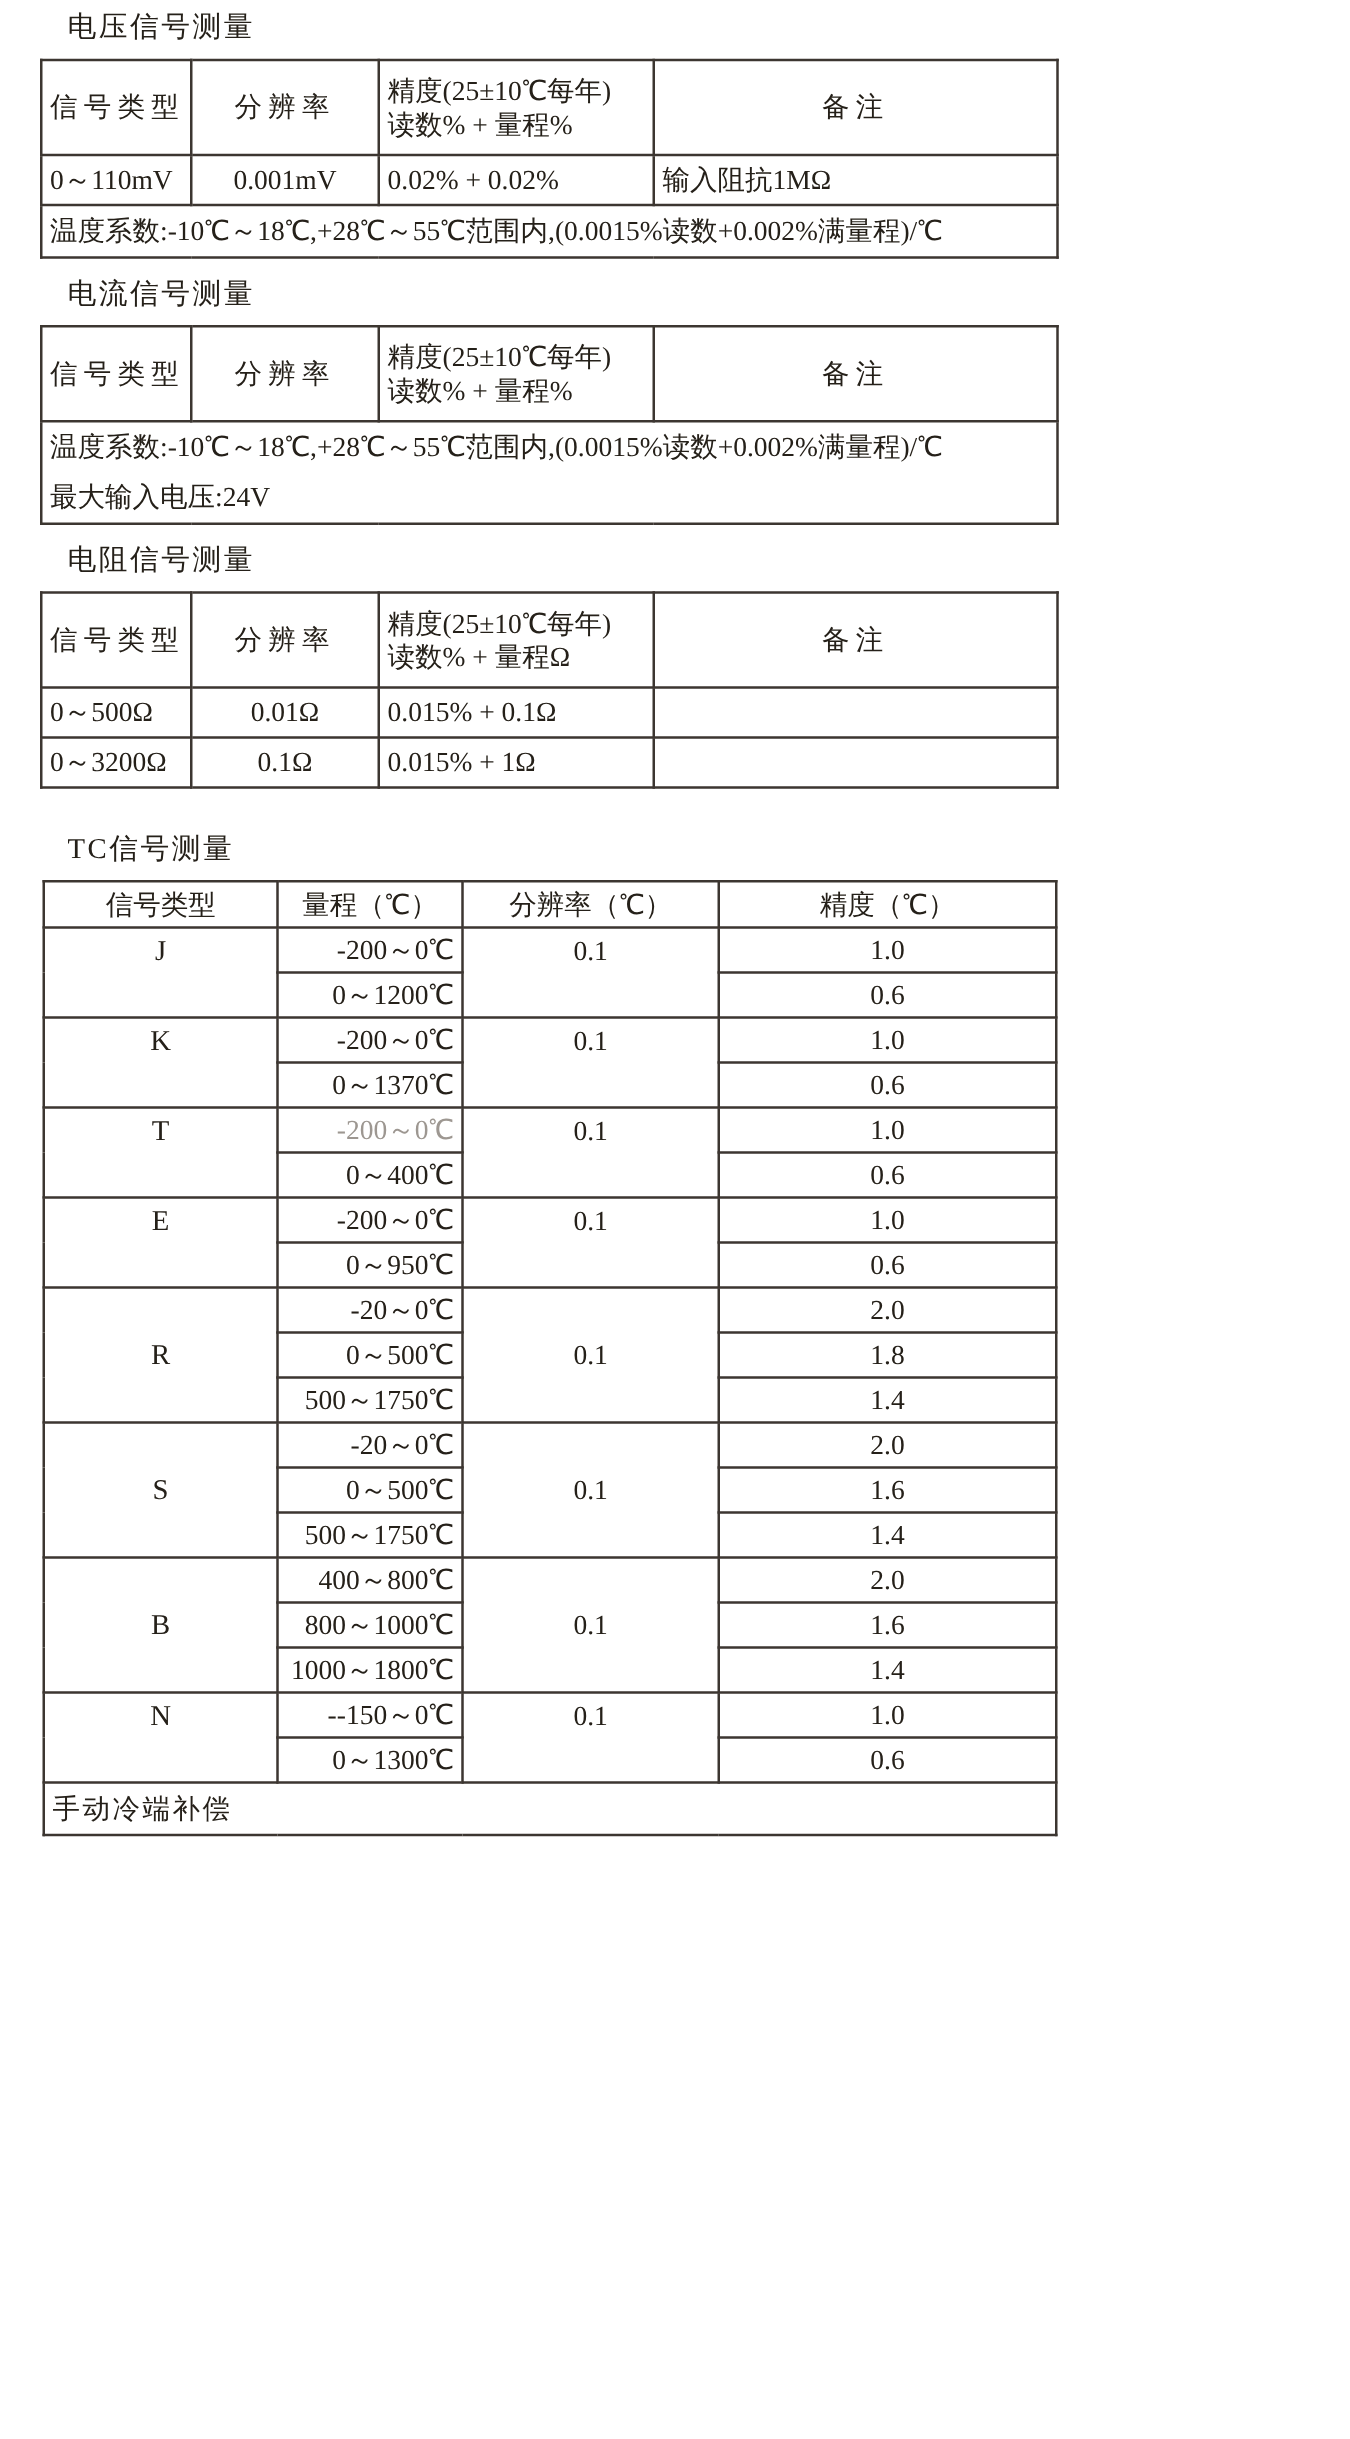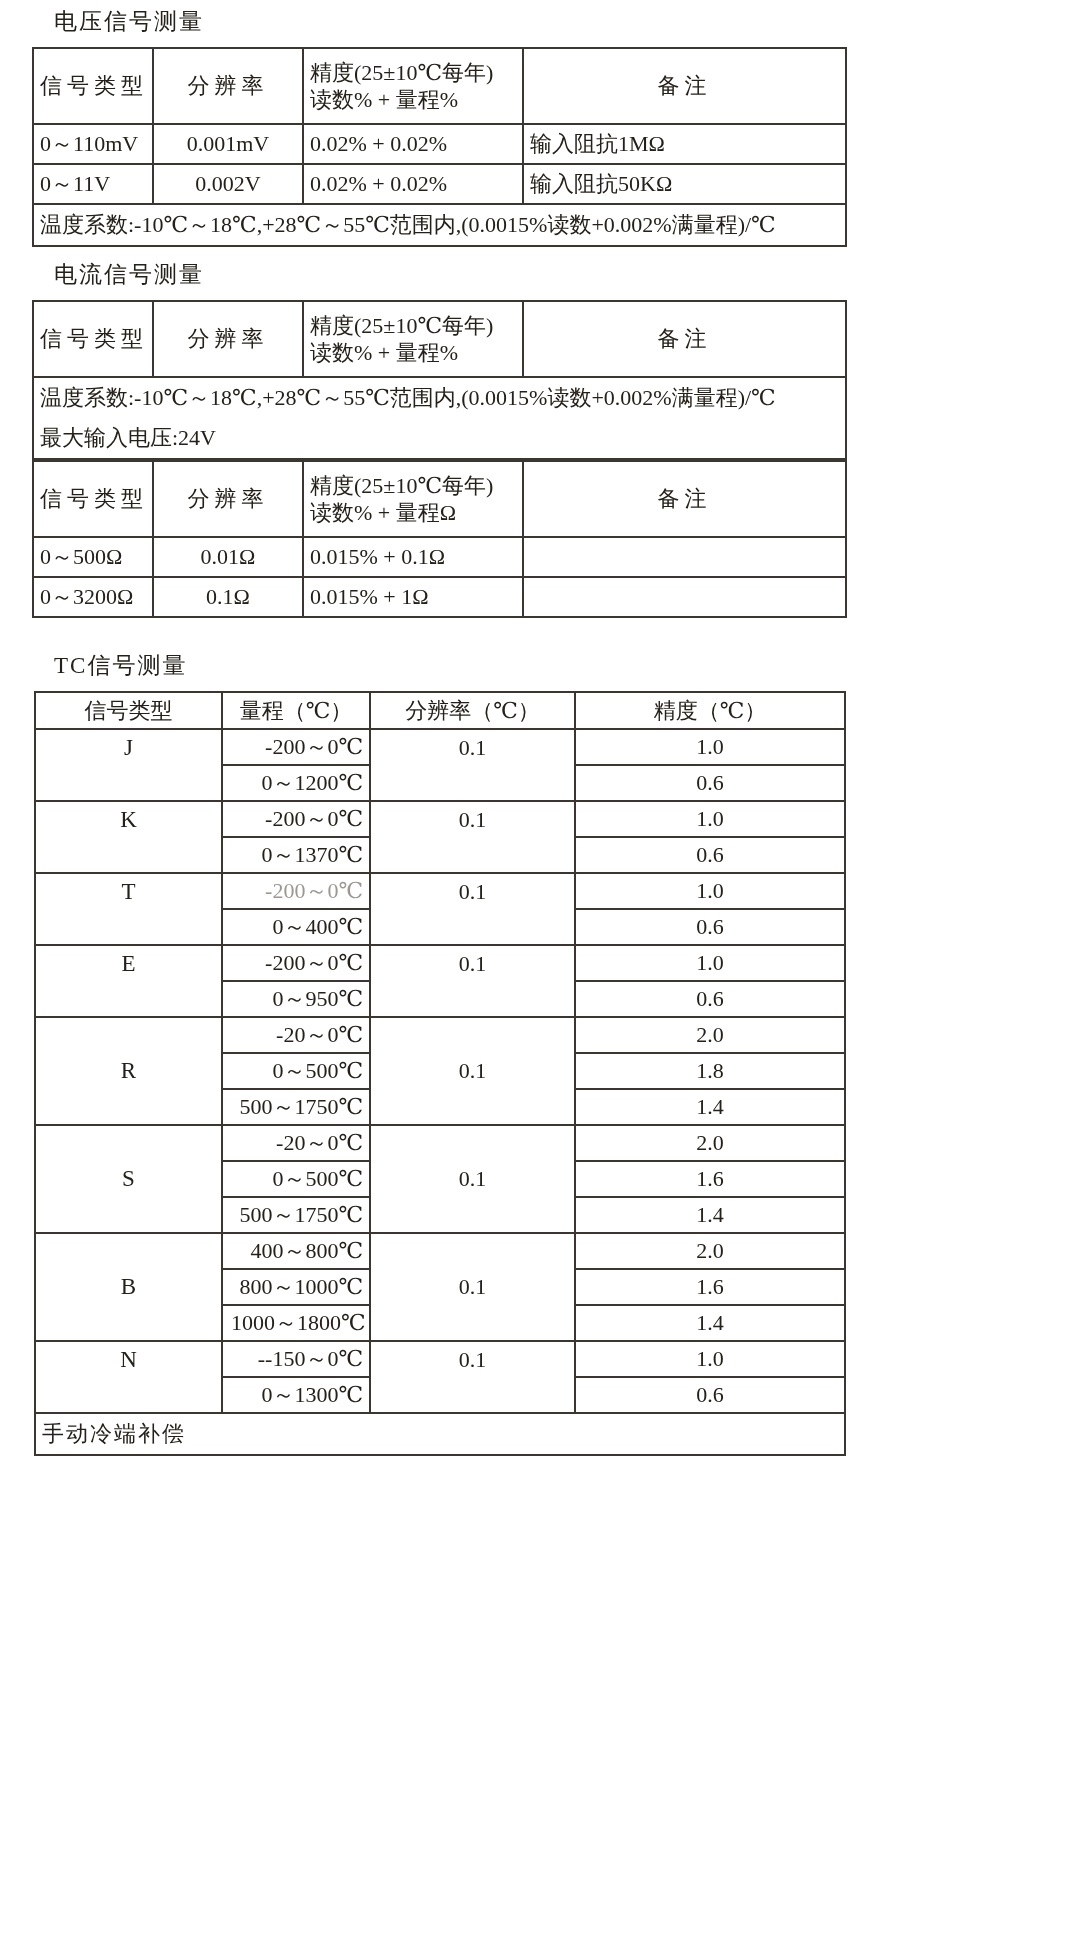--- a/index.html
+++ b/index.html
@@ -9,21 +9,21 @@
     --bg:#ffffff;
   }
   html,body{margin:0;padding:0;}
   body{
     width:1080px;height:1951px;
     background:var(--bg);
     color:var(--ink);
     font-family:"Liberation Serif","DejaVu Serif",serif;
     overflow:hidden;
   }
-  .doc{padding:4px 0 0 32px;}
+  .doc{padding:4px 0 0 32px;font-family:Liberation Serif, serif;}
   .sec-title{
     font-size:23px;
     font-weight:normal;
     margin:12px 0 10px 22px;
     letter-spacing:2px;
   }
   .sec-title.first{margin-top:2px;}
   .sec-title.tc-gap{margin-top:32px;}
   table{
     border-collapse:collapse;
@@ -89,26 +89,20 @@
             <div>读数% + 量程%</div>
           </td>
           <td class="center cjk-spaced">备注</td>
         </tr>
         <tr class="data">
           <td>0～110mV</td>
           <td class="center">0.001mV</td>
           <td>0.02% + 0.02%</td>
           <td>输入阻抗1MΩ</td>
         </tr>
-        <tr class="data">
-          <td>0～11V</td>
-          <td class="center">0.002V</td>
-          <td>0.02% + 0.02%</td>
-          <td>输入阻抗50KΩ</td>
-        </tr>
         <tr>
           <td colspan="4">
             <div class="foot-line">温度系数:-10℃～18℃,+28℃～55℃范围内,(0.0015%读数+0.002%满量程)/℃</div>
           </td>
         </tr>
       </tbody>
   </table>
 
   <h2 class="sec-title">电流信号测量</h2>
   <table class="spec">
@@ -130,20 +124,21 @@
         </tr>
         <tr>
           <td colspan="4">
             <div class="foot-line">温度系数:-10℃～18℃,+28℃～55℃范围内,(0.0015%读数+0.002%满量程)/℃</div>
             <div class="foot-line">最大输入电压:24V</div>
           </td>
         </tr>
       </tbody>
   </table>
 
+  <h2 class="sec-title">电阻信号测量</h2>
   <table class="spec">
     <colgroup>
         <col class="c1">
         <col class="c2">
         <col class="c3">
         <col class="c4">
       </colgroup>
     <tbody>
         <tr class="hdr">
           <td class="center cjk-spaced">信号类型</td>

